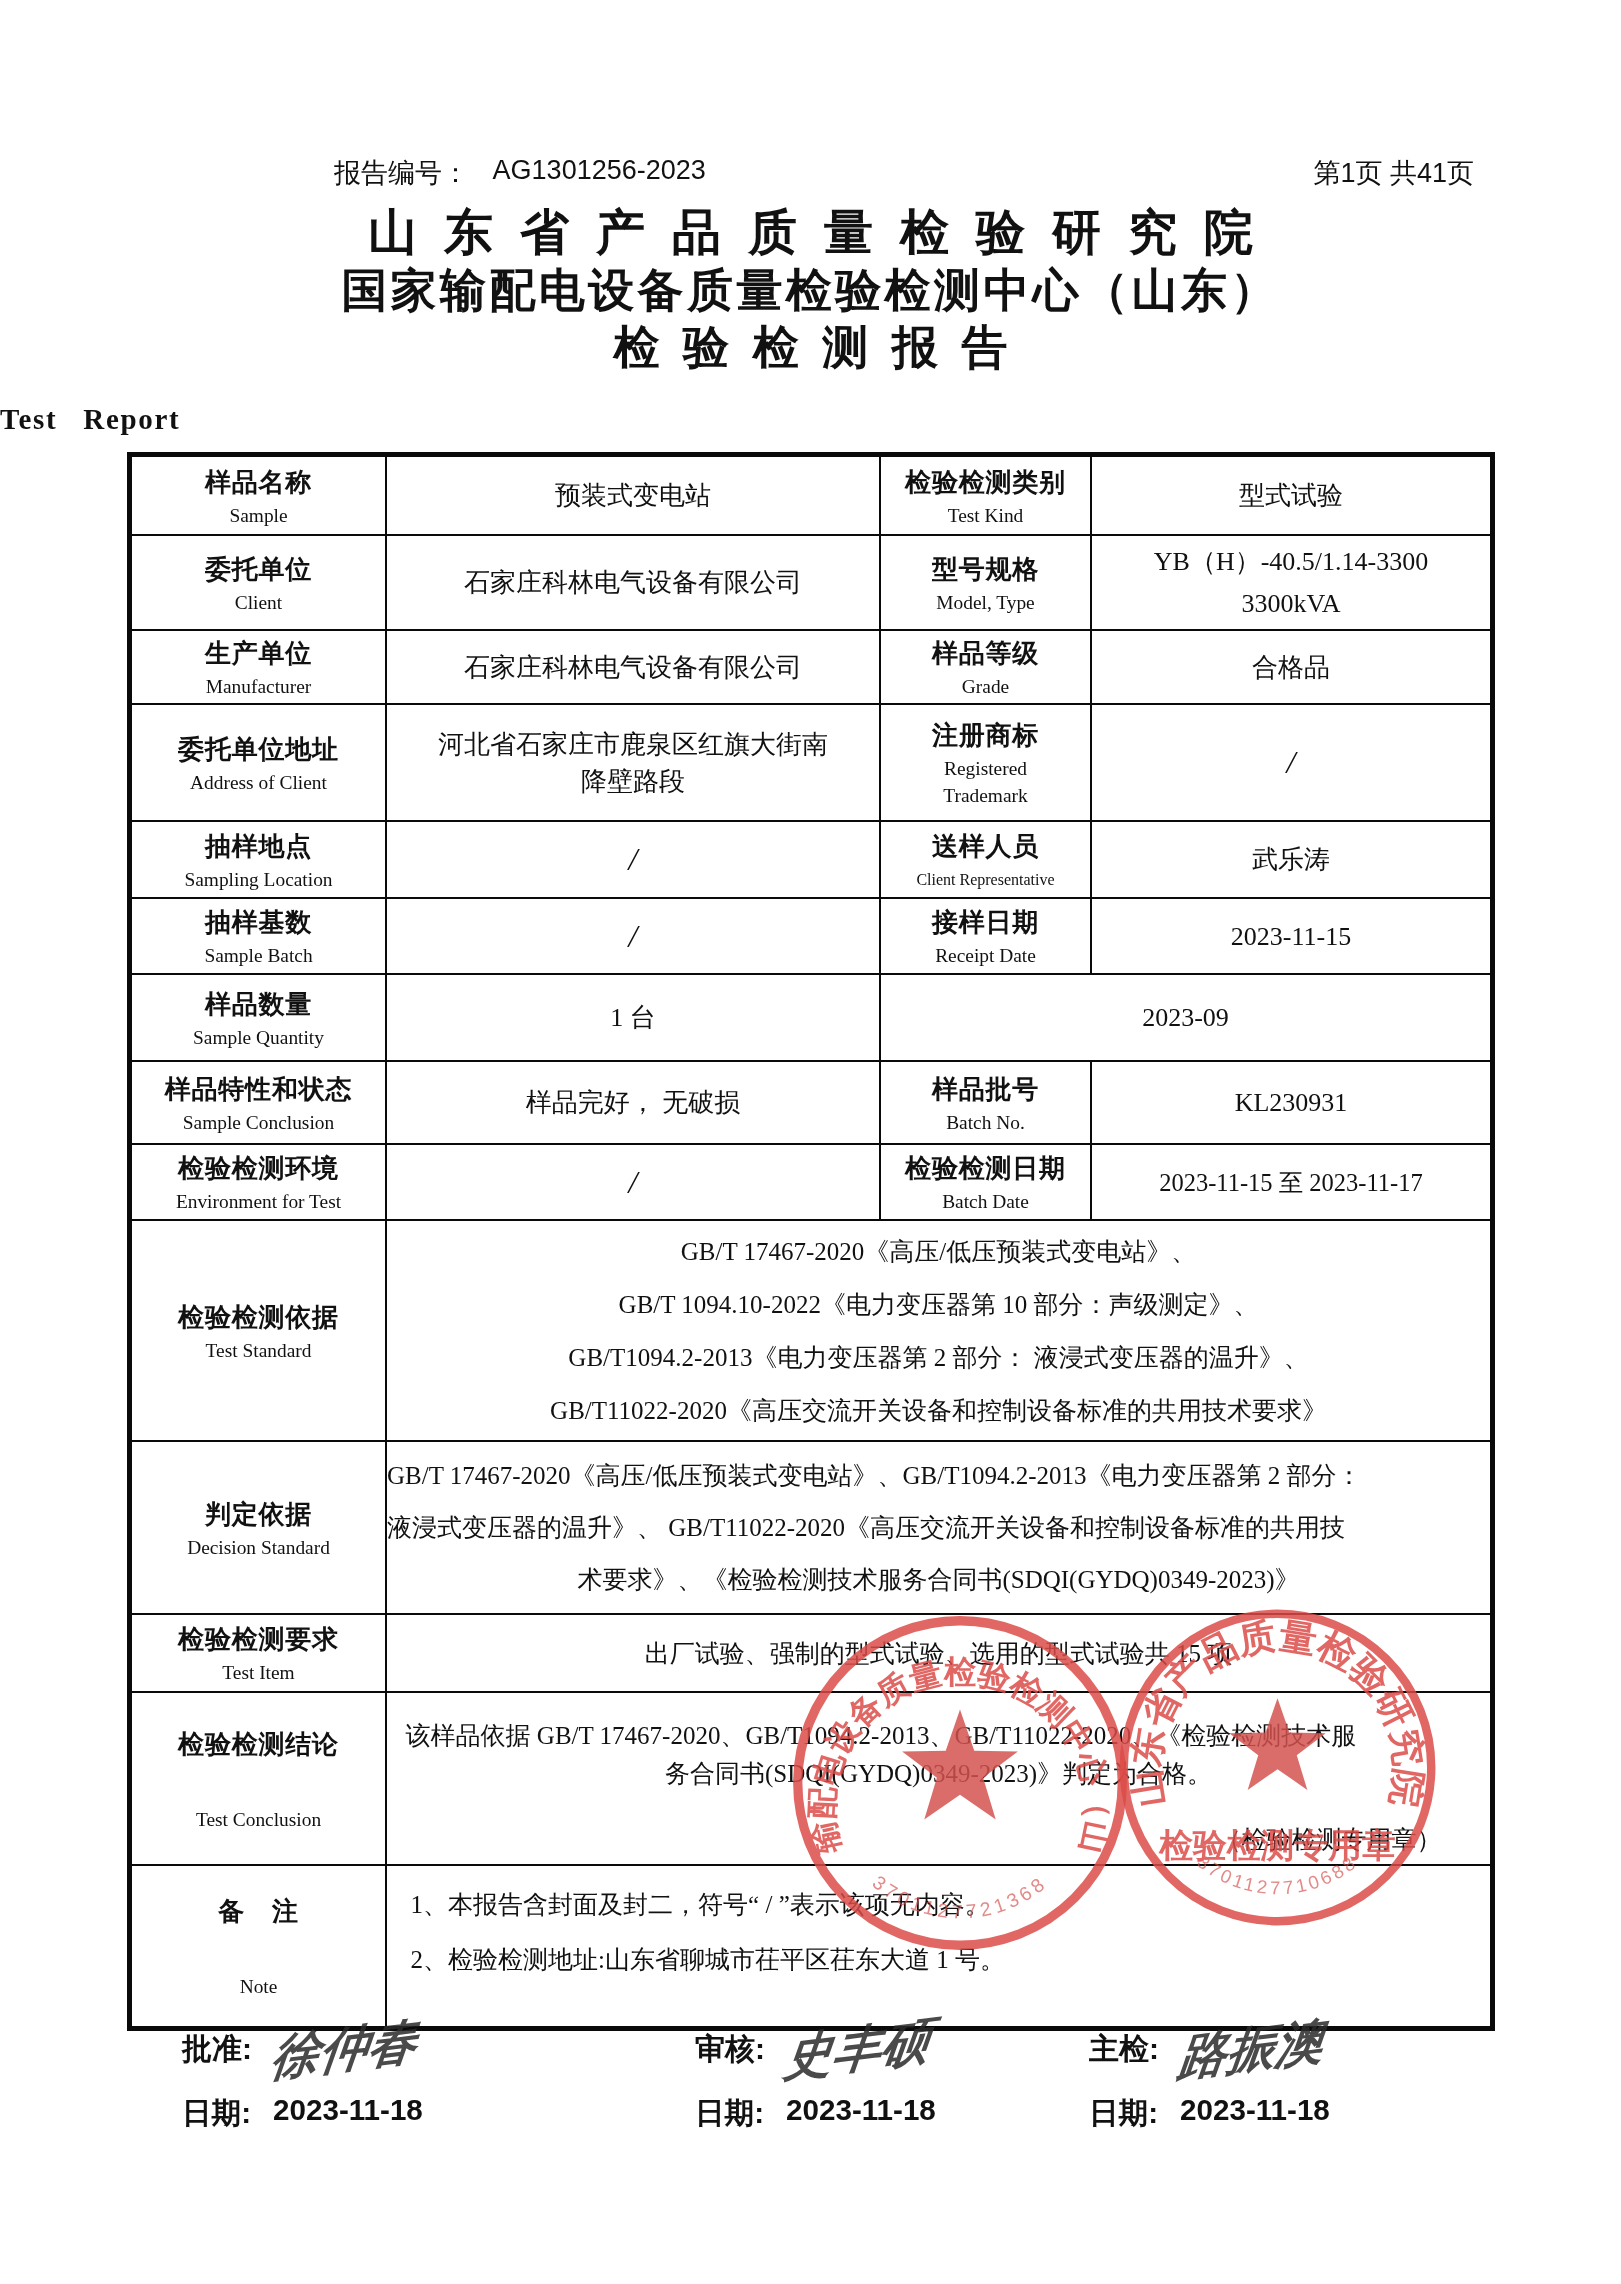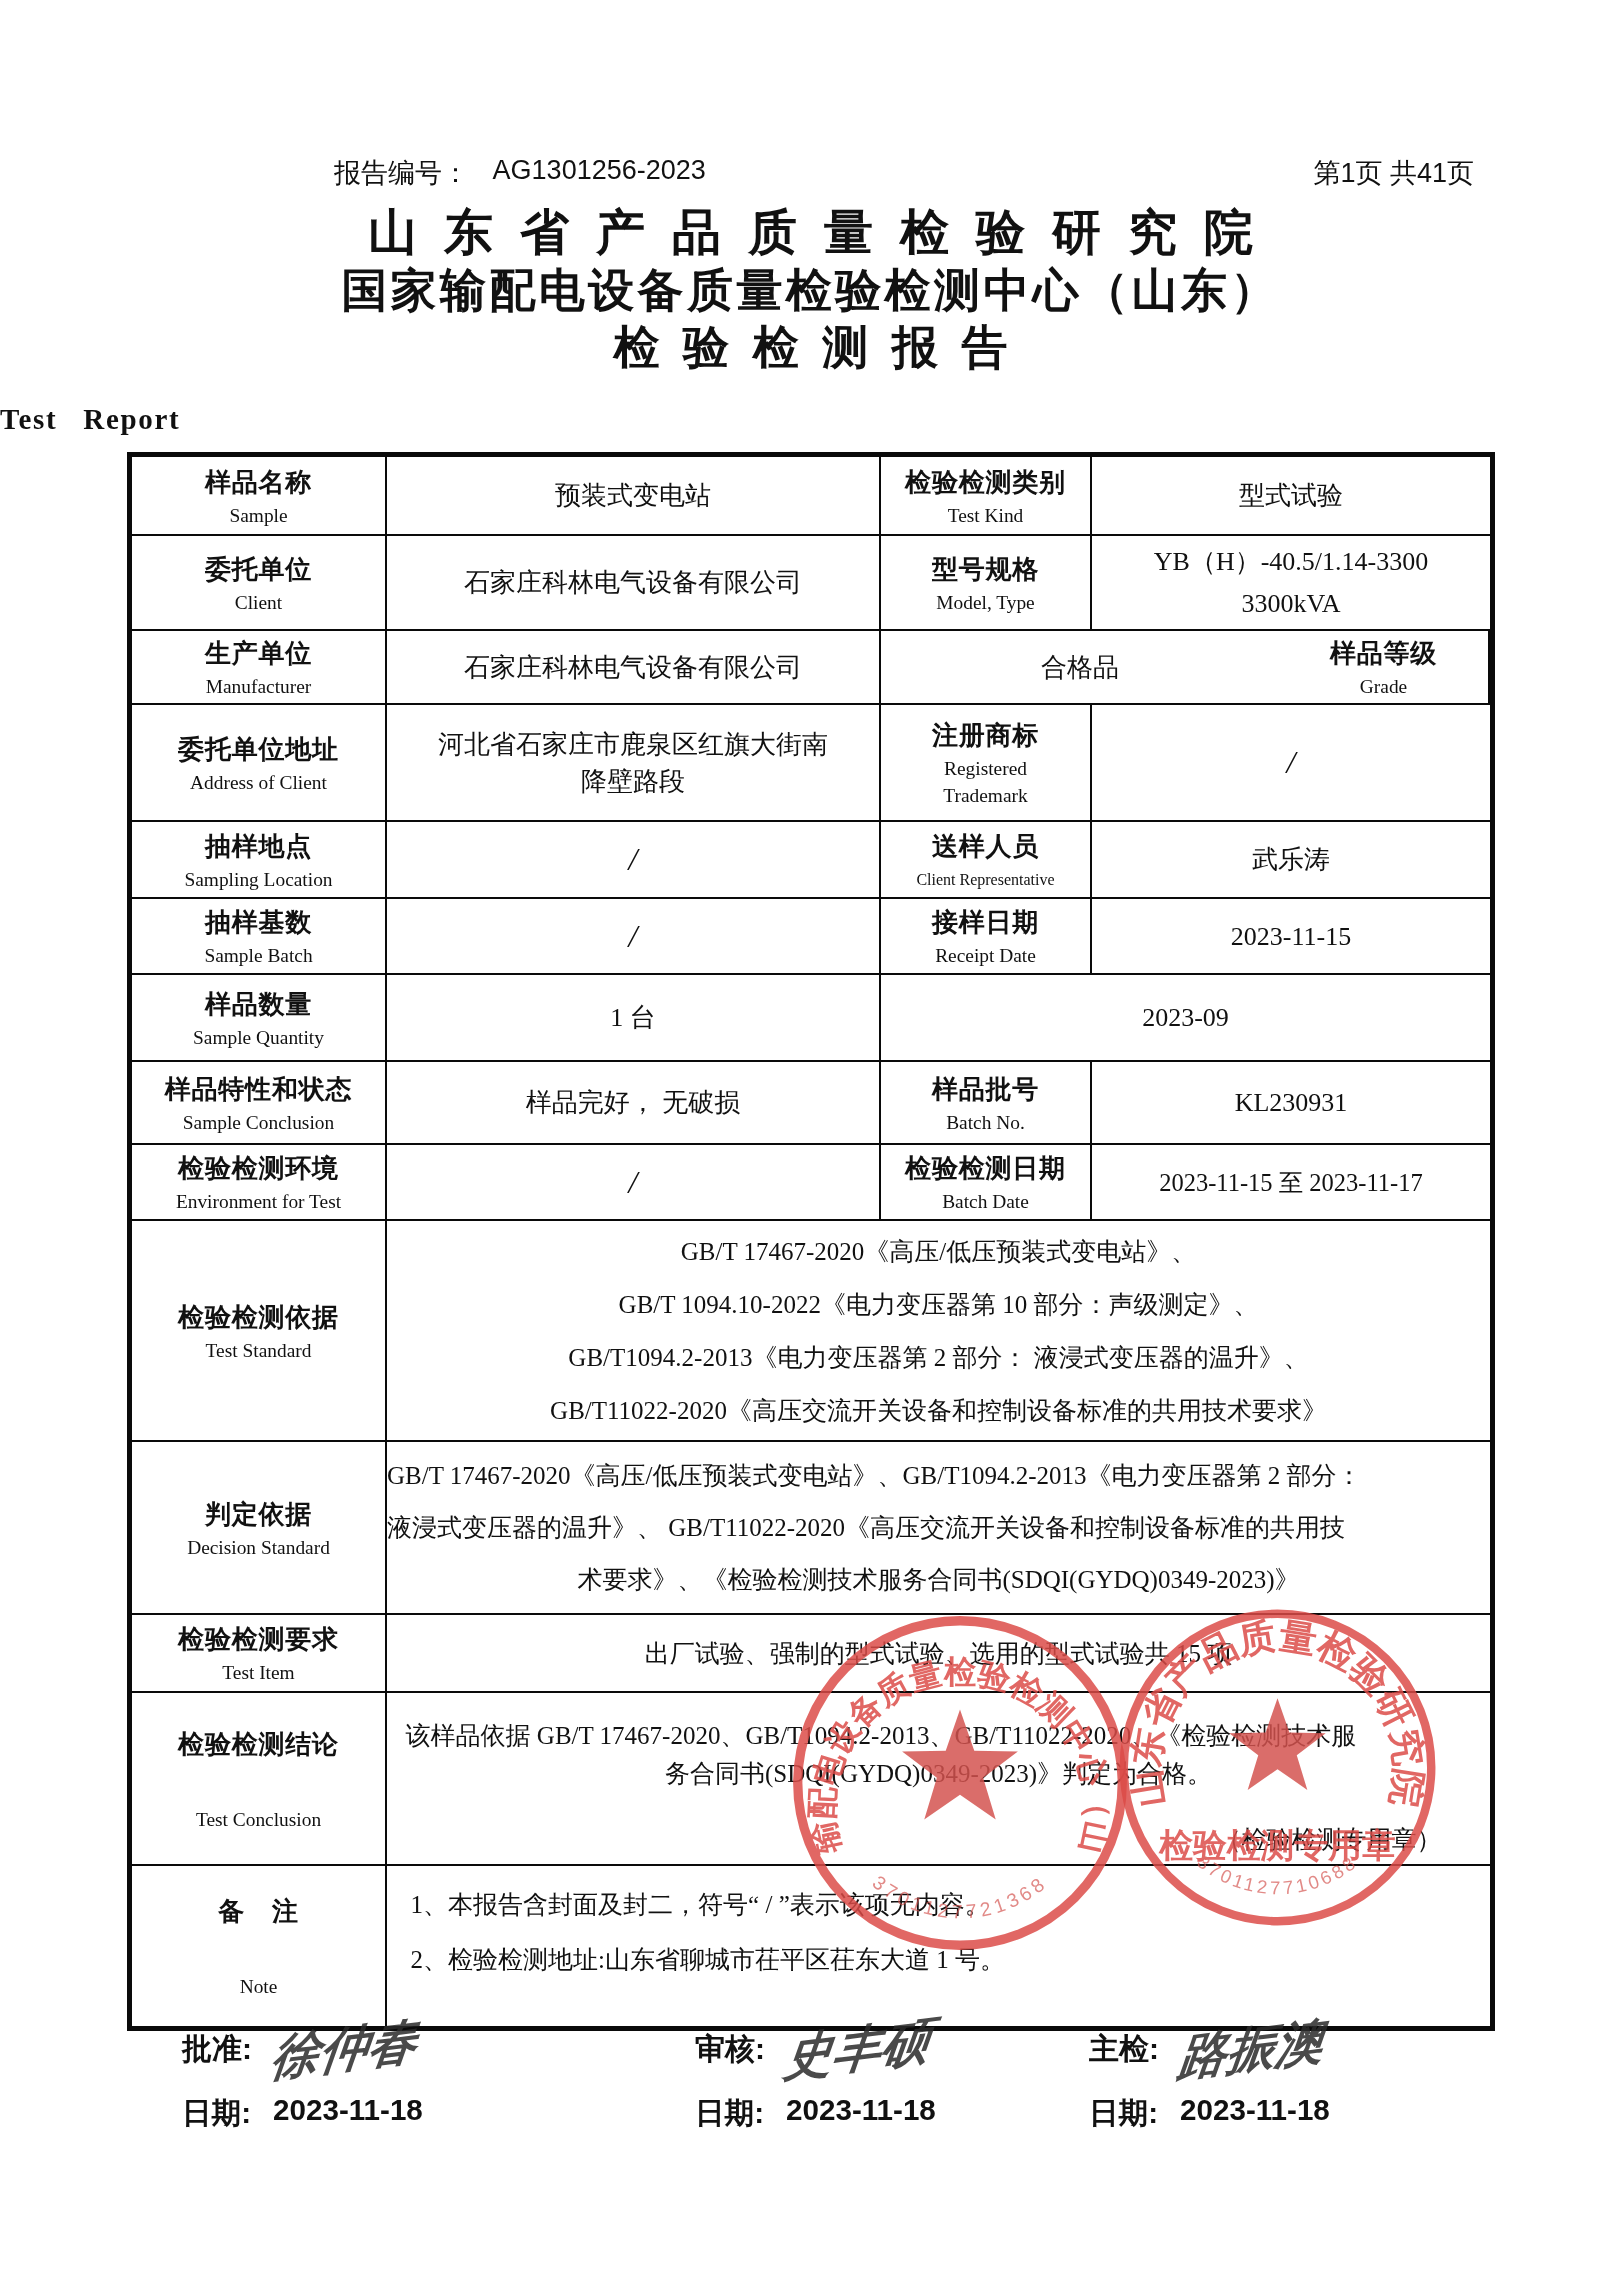--- a/index.html
+++ b/index.html
@@ -127,26 +127,26 @@
   </div>
 
   <div class="trow r3">
     <div class="cell c1">
       <div class="lzh">生产单位</div>
       <div class="len">Manufacturer</div>
     </div>
     <div class="cell c2">
       <div class="val">石家庄科林电气设备有限公司</div>
     </div>
-    <div class="cell c4">
-      <div class="val">合格品</div>
-    </div>
     <div class="cell c3">
       <div class="lzh">样品等级</div>
       <div class="len">Grade</div>
+    </div>
+    <div class="cell c4">
+      <div class="val">合格品</div>
     </div>
   </div>
 
   <div class="trow r4">
     <div class="cell c1">
       <div class="lzh">委托单位地址</div>
       <div class="len">Address of Client</div>
     </div>
     <div class="cell c2">
       <div class="val">

